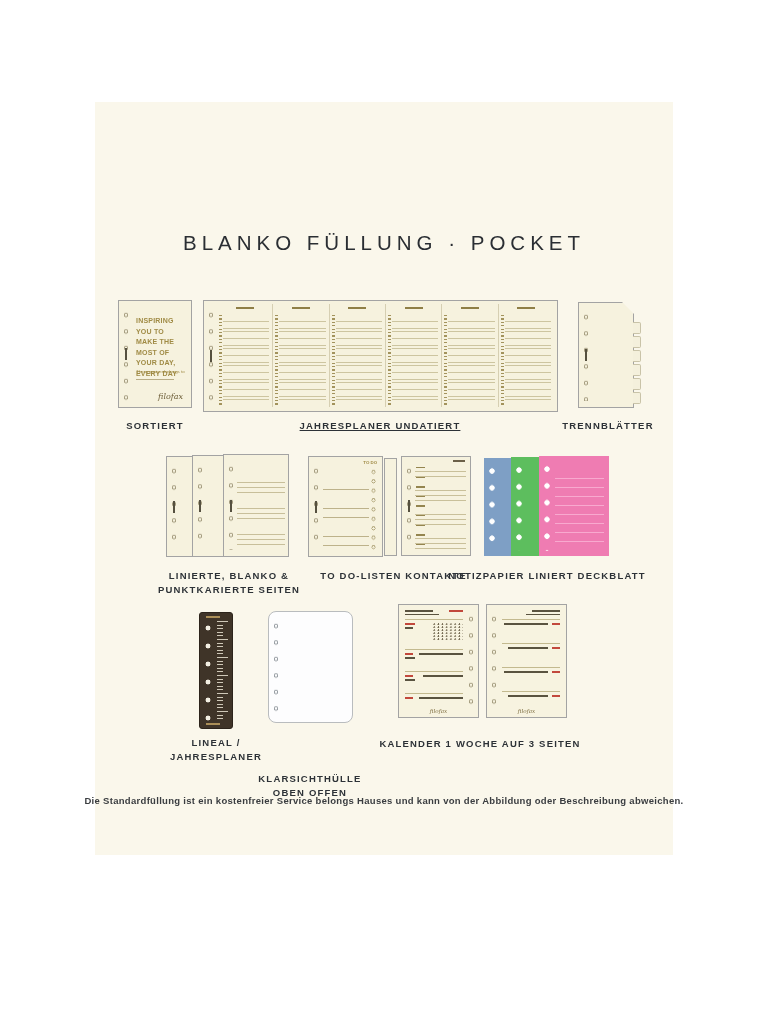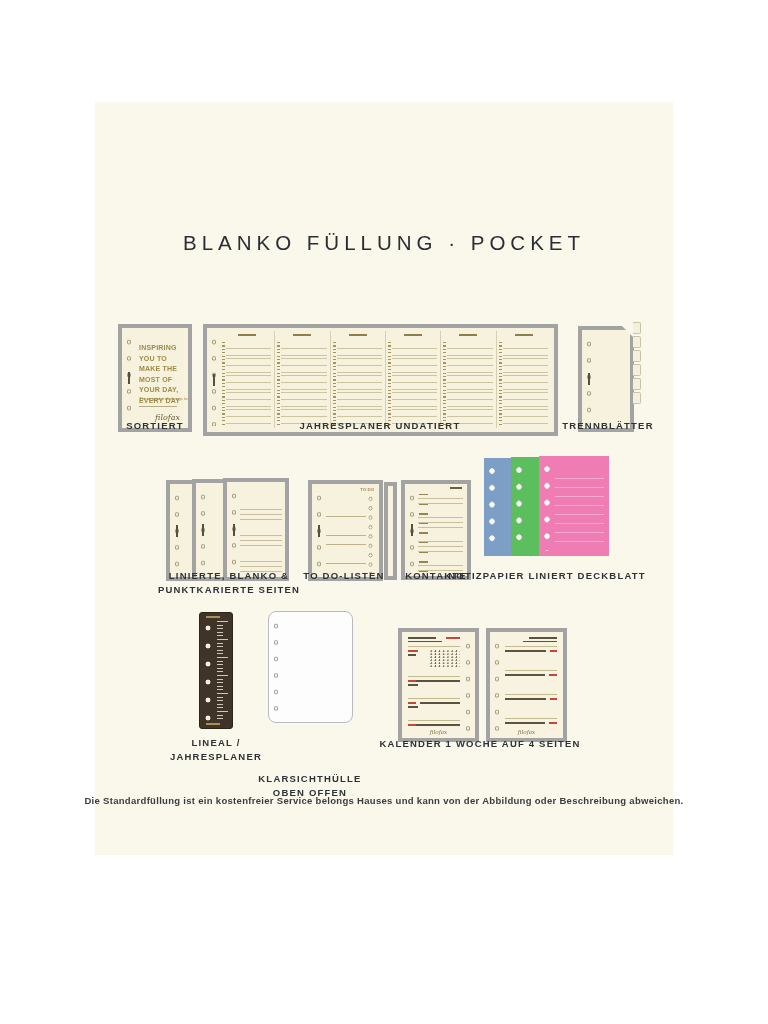--- a/index.html
+++ b/index.html
@@ -17,21 +17,21 @@
     position:absolute;top:795px;left:0;right:0;text-align:center;
     font-size:9.5px;font-weight:700;letter-spacing:0.3px;color:#3a3d40;
   }
 
   .caption{
     position:absolute;text-align:center;font-size:9.5px;font-weight:700;
     letter-spacing:1.2px;color:#2d3237;line-height:1.45;
   }
 
   
-  .paper{position:absolute;background:#f6f2de;border:4px solid #a3a3a3;box-sizing:border-box;margin-top:24px;}
+  .paper{position:absolute;background:#f6f2de;border:1px solid #a3a3a3;box-sizing:border-box;}
   .holes-l,.holes-r{position:absolute;top:6px;bottom:6px;width:10px;
     background-image:radial-gradient(circle at 5px 8px, rgba(0,0,0,0) 1.2px, #a79f82 1.4px, #a79f82 2.1px, rgba(0,0,0,0) 2.4px);
     background-size:10px 16.5px;background-repeat:repeat-y;}
   .holes-l{left:2px;}
   .holes-r{right:2px;}
   .holes-grey{background-image:radial-gradient(circle at 5px 8px, rgba(0,0,0,0) 1.2px, #9aa0a5 1.4px, #9aa0a5 2.1px, rgba(0,0,0,0) 2.4px);}
   .holes-white{position:absolute;left:2px;top:5px;bottom:5px;width:12px;
     background-image:radial-gradient(circle at 6px 8px, #ffffff 2.4px, rgba(255,255,255,0) 3px);
     background-size:12px 16.8px;background-repeat:repeat-y;}
   .clasp{position:absolute;left:6px;top:calc(50% - 6px);width:2px;height:12px;background:#55503f;}
@@ -185,21 +185,21 @@
   <div class="clasp"></div>
 </div>
 <div class="tab" style="left:633px;top:322px;"></div>
 <div class="tab" style="left:633px;top:336px;"></div>
 <div class="tab" style="left:633px;top:350px;"></div>
 <div class="tab" style="left:633px;top:364px;"></div>
 <div class="tab" style="left:633px;top:378px;"></div>
 <div class="tab" style="left:633px;top:392px;"></div>
 
 <div class="caption" style="left:85px;top:419px;width:140px;">SORTIERT</div>
-<div class="caption" style="left:270px;top:419px;width:220px;">JAHRESPLANER UNDATIERT</div>
+<div class="caption" style="left:270px;top:419px;width:220px;text-decoration:underline;">JAHRESPLANER UNDATIERT</div>
 <div class="caption" style="left:538px;top:419px;width:140px;">TRENNBLÄTTER</div>
 
 <div class="paper pageA">
   <div class="holes-l"></div>
   <div class="clasp"></div>
 </div>
 <div class="paper pageB">
   <div class="holes-l"></div>
   <div class="clasp"></div>
 </div>
@@ -231,21 +231,21 @@
 </div>
 <div class="note note-green">
   <div class="holes-white"></div>
 </div>
 <div class="note note-pink">
   <div class="holes-white"></div>
   <div class="pink-lines"></div>
 </div>
 
 <div class="caption" style="left:139px;top:569px;width:180px;">LINIERTE, BLANKO &amp; PUNKTKARIERTE SEITEN</div>
-<div class="caption" style="left:284px;top:569px;width:120px;">TO DO-LISTEN</div>
+<div class="caption" style="left:301px;top:569px;width:120px;">TO DO-LISTEN</div>
 <div class="caption" style="left:376px;top:569px;width:120px;">KONTAKTE</div>
 <div class="caption" style="left:427px;top:569px;width:240px;">NOTIZPAPIER LINIERT DECKBLATT</div>
 
 <div class="ruler">
   <div class="ruler-holes"></div>
   <div class="ruler-ticks"></div>
   <div class="ruler-ticks-long"></div>
   <div class="ruler-mark" style="top:3px;"></div>
   <div class="ruler-mark" style="bottom:3px;"></div>
 </div>
@@ -329,15 +329,15 @@
           <div class="dash w40"></div>
           <div class="dash-red w8"></div>
         </div>
     </div>
   </div>
   <div class="kal-brand">filofax</div>
 </div>
 
 <div class="caption" style="left:156px;top:736px;width:120px;">LINEAL / JAHRESPLANER</div>
 <div class="caption" style="left:245px;top:736px;width:130px;margin-top:36px;">KLARSICHTHÜLLE OBEN OFFEN</div>
-<div class="caption" style="left:330px;top:737px;width:300px;">KALENDER 1 WOCHE AUF 4 SEITEN</div>
+<div class="caption" style="left:330px;top:737px;width:300px;">KALENDER 1 WOCHE AUF 3 SEITEN</div>
 
 <div class="disclaimer">Die Standardfüllung ist ein kostenfreier Service belongs Hauses und kann von der Abbildung oder Beschreibung abweichen.</div>
 
 </body></html>

